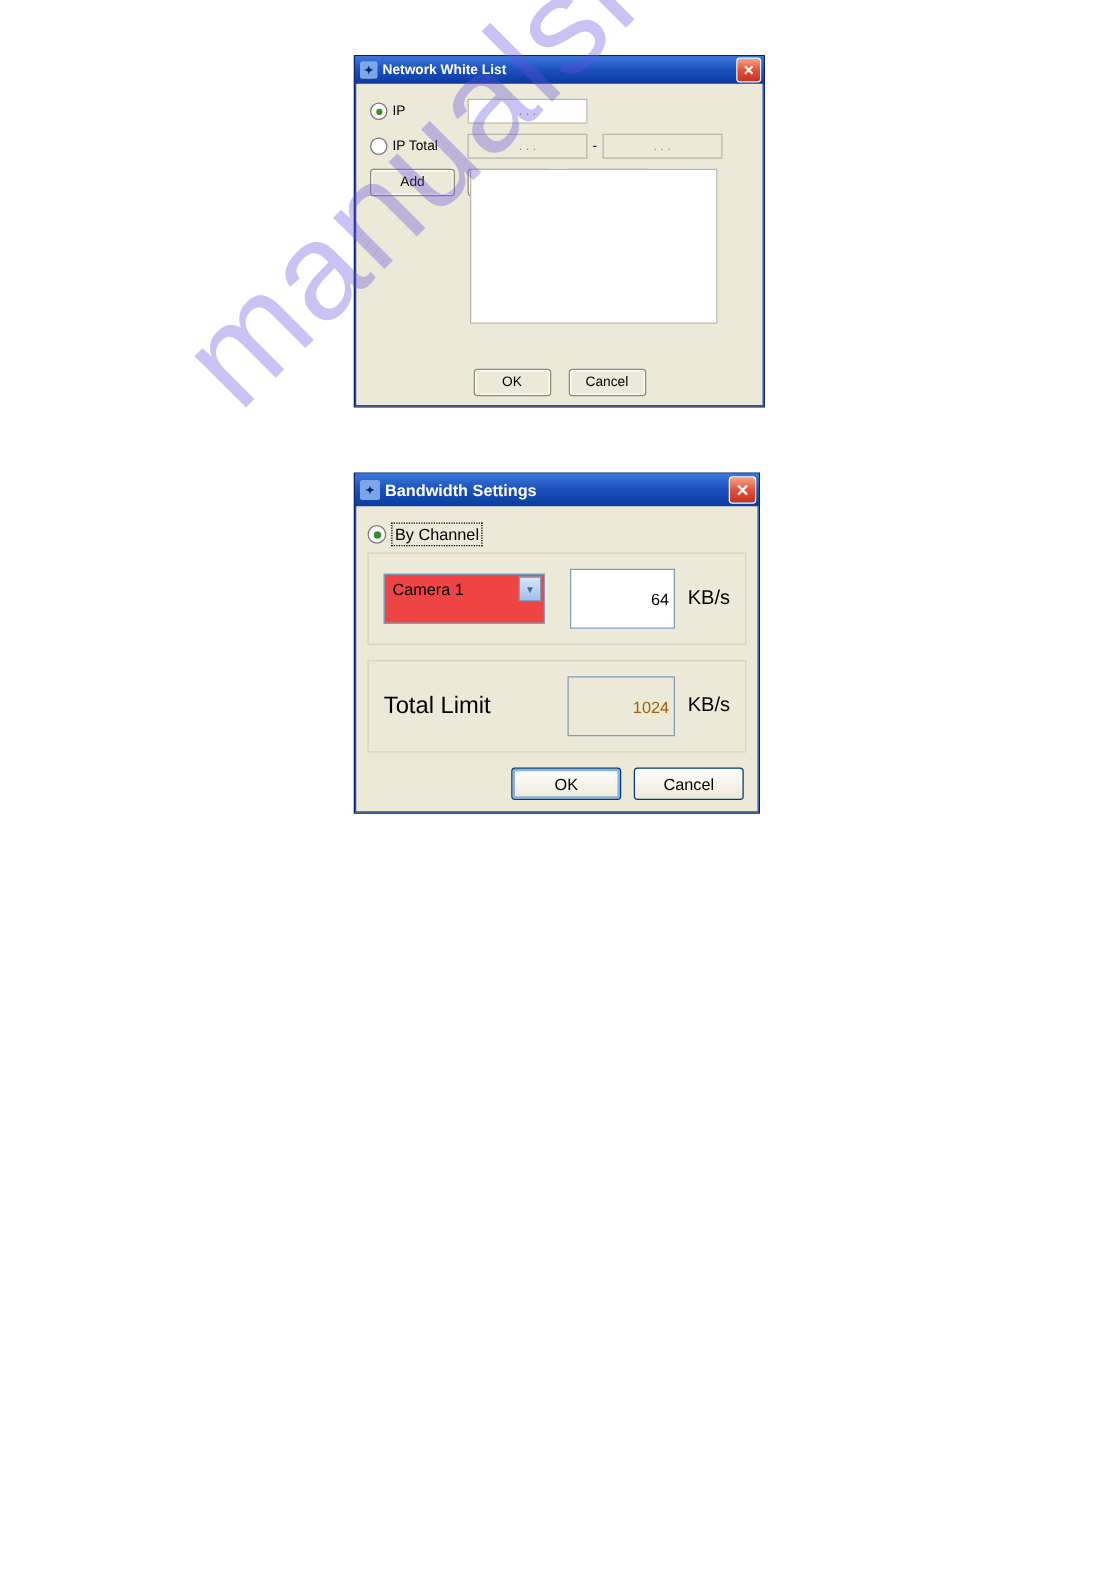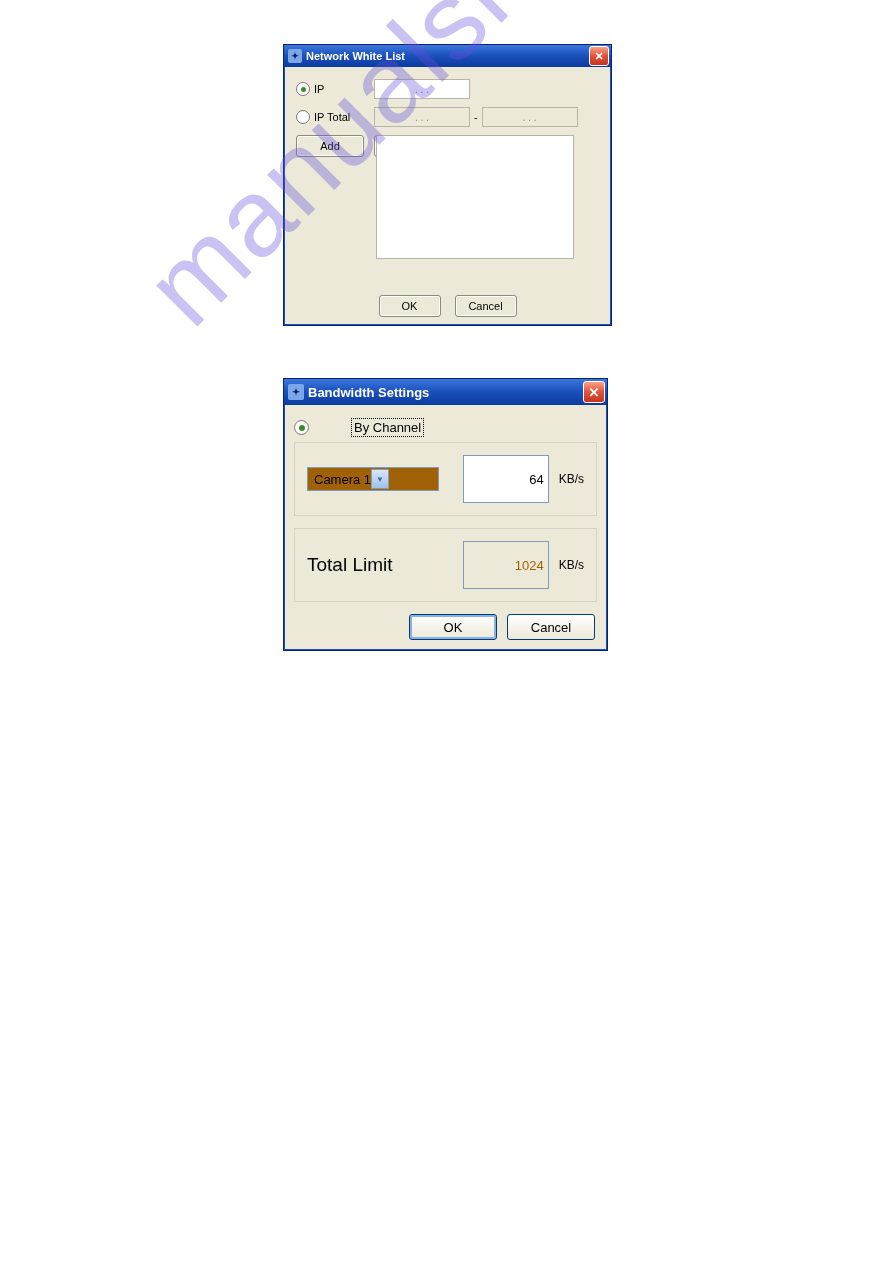--- a/index.html
+++ b/index.html
@@ -160,21 +160,20 @@
   .d2 { left: 283px; top: 378px; width: 323px; }
   .d2 .body { padding: 14px 10px 10px 10px; }
   .d2 .titlebar { height: 26px; font-size: 13px; }
   .d2 .close-btn { width: 20px; height: 20px; font-size: 13px; }
   .d2 .titlebar .icon { width: 16px; height: 16px; }
   .radio-row2 {
     display: flex;
     align-items: center;
     margin-bottom: 6px;
     font-size: 13px;
-    gap: 38px;
   }
   .radio2 {
     width: 13px;
     height: 13px;
     border: 1px solid #7A7A7A;
     border-radius: 50%;
     background: #fff;
     margin-right: 5px;
     display: inline-flex;
     align-items: center;
@@ -197,25 +196,26 @@
     padding: 12px 12px;
     margin-bottom: 12px;
     display: flex;
     align-items: center;
     gap: 10px;
   }
   .combo {
     width: 122px;
     height: 22px;
     border: 1px solid #7F9DB9;
-    background: #a16207;
-    display: flex;
-    align-items: center;
-    padding: 0 2px 0 6px;
+    background: #ef4444;
+    display: flex;
+    align-items: center;
+    padding: 0 2px 16px 6px;
     font-size: 13px;
+    justify-content: space-between;
   }
   .combo .arrow {
     width: 16px;
     height: 18px;
     background: linear-gradient(to bottom, #D8E6F9, #9FC1EB);
     border: 1px solid #7F9DB9;
     display: flex;
     align-items: center;
     justify-content: center;
     font-size: 8px;
@@ -229,21 +229,21 @@
     display: flex;
     align-items: center;
     justify-content: flex-end;
     padding: 12px 4px;
     font-size: 13px;
   }
   .num-input.disabled {
     background: #ECE9D8;
     color: #a16207;
   }
-  .unit { font-size: 12px; color: #000; }
+  .unit { font-size: 16px; color: #000; }
   .group-label { font-size: 19px; flex: 1; }
   .d2-bottom {
     display: flex;
     justify-content: flex-end;
     gap: 10px;
     padding-right: 2px;
   }
   .btn-xp {
     width: 86px;
     height: 24px;

